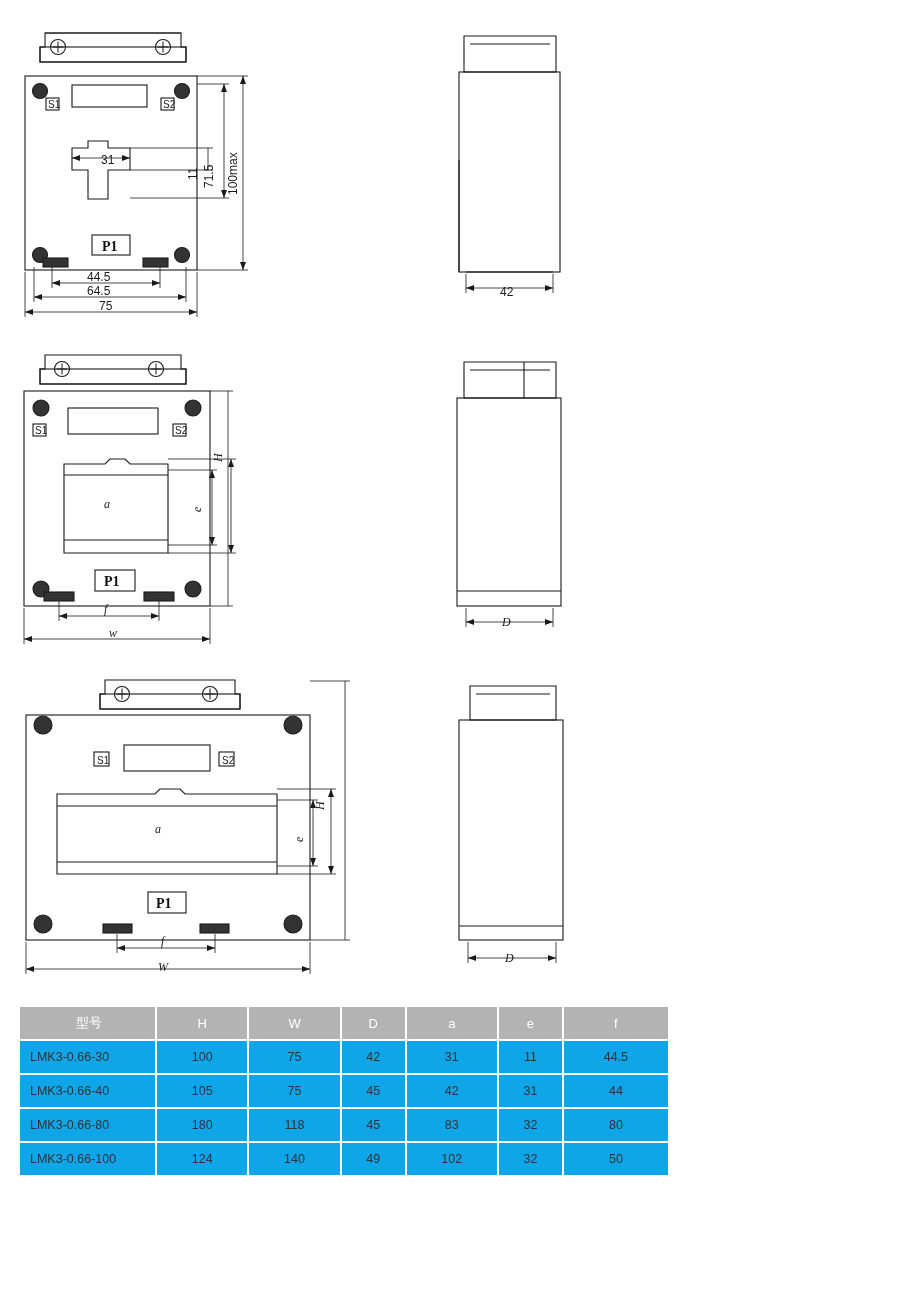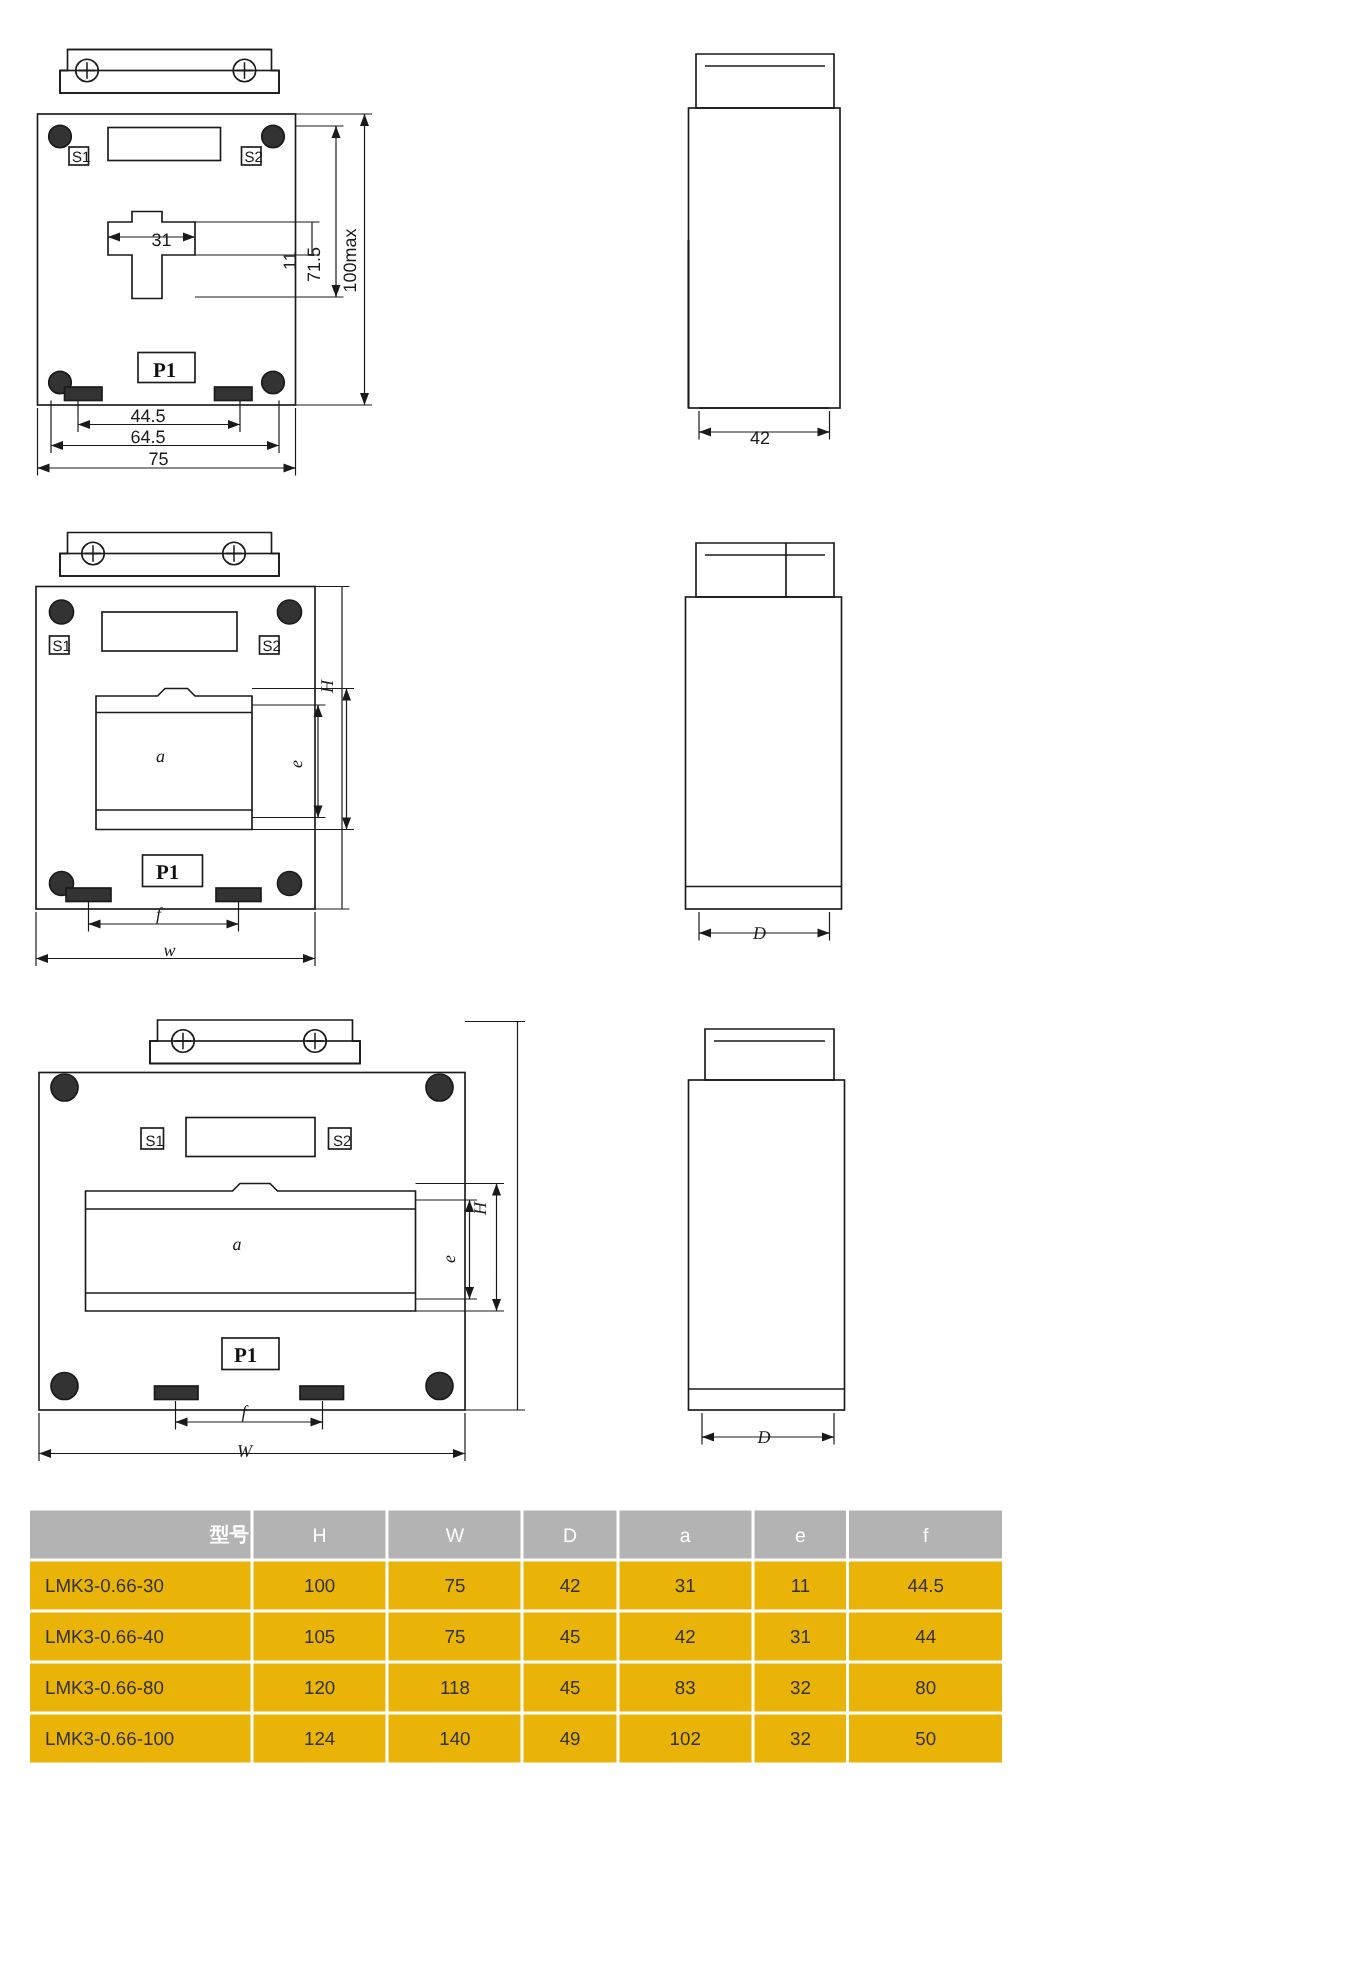--- a/index.html
+++ b/index.html
@@ -46,27 +46,26 @@
   }
   table.spec th {
     background: #b3b3b3;
     color: #ffffff;
     font-weight: normal;
     height: 30px;
     text-align: center;
     font-size: 13px;
   }
   table.spec th.first {
-    text-align: right;
-    padding-left: 16px;
+    text-align: center;
+    padding-left: 4px;
     width: 130px;
-    font-weight: bold;
   }
   table.spec td {
-    background: #eab308;
+    background: #0ea5e9;
     height: 30px;
     text-align: center;
     color: #333;
   }
   table.spec td.first {
     text-align: left;
     padding-left: 10px;
   }
   .dim-text {
     font-family: "Liberation Sans", sans-serif;
@@ -396,21 +395,21 @@
           <td class="first">LMK3-0.66-40</td>
           <td>105</td>
           <td>75</td>
           <td>45</td>
           <td>42</td>
           <td>31</td>
           <td>44</td>
         </tr>
         <tr>
           <td class="first">LMK3-0.66-80</td>
-          <td>120</td>
+          <td>180</td>
           <td>118</td>
           <td>45</td>
           <td>83</td>
           <td>32</td>
           <td>80</td>
         </tr>
         <tr>
           <td class="first">LMK3-0.66-100</td>
           <td>124</td>
           <td>140</td>

